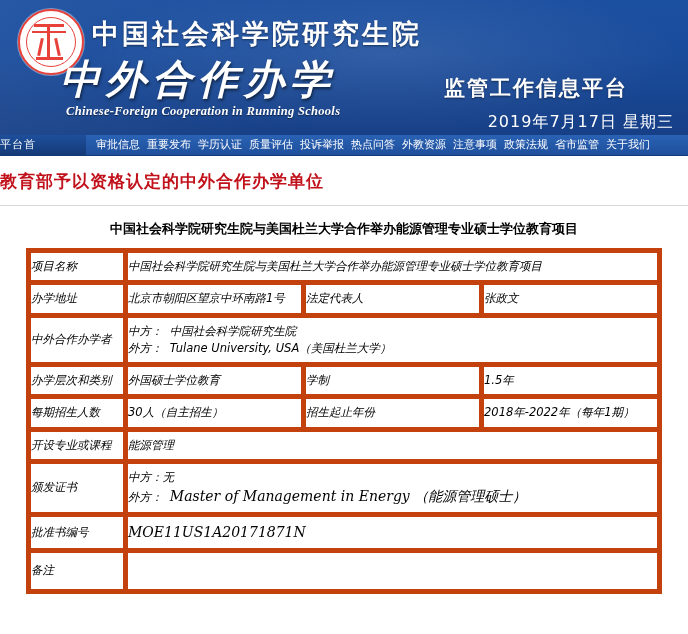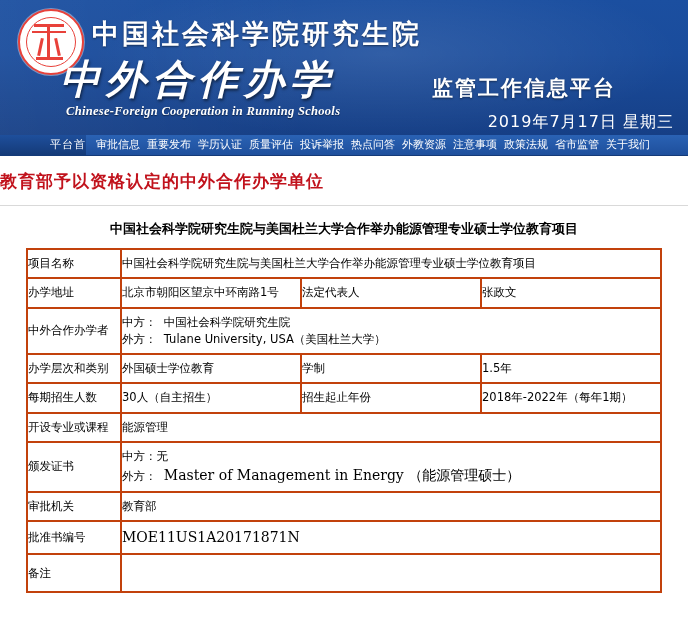--- a/index.html
+++ b/index.html
@@ -89,21 +89,21 @@
     font-size: 12.5px;
     font-style: italic;
     font-weight: bold;
     color: #ffffff;
     letter-spacing: 0.3px;
     font-family: "Liberation Serif", serif;
     text-shadow: 0 1px 1px rgba(0,0,0,0.5);
   }
   .subtitle {
     position: absolute;
-    left: 432px;
+    left: 444px;
     top: 74px;
     font-size: 21px;
     font-weight: bold;
     color: #ffffff;
     letter-spacing: 2px;
     text-shadow: 0 1px 2px rgba(0,0,0,0.45);
     font-family: "DejaVu Sans", "Liberation Sans", sans-serif;
   }
   .datebar {
     position: absolute;
@@ -125,21 +125,21 @@
   }
   .nav-home {
     position: absolute;
     left: 0; top: 0;
     width: 86px;
     height: 20px;
     background: linear-gradient(180deg, #1e4f9c 0%, #143a78 100%);
     color: #ffffff;
     font-size: 11px;
     line-height: 20px;
-    text-align: right;
+    text-align: left;
     letter-spacing: 1px;
     font-family: "DejaVu Sans", "Liberation Sans", sans-serif;
   }
   .nav-items {
     position: absolute;
     left: 96px;
     top: 0;
     height: 20px;
     display: flex;
     align-items: center;
@@ -183,25 +183,26 @@
     padding: 0 26px;
   }
   table.info {
     width: 636px;
     border-collapse: collapse;
     table-layout: fixed;
     font-size: 11.5px;
     font-family: "DejaVu Sans", "Liberation Sans", sans-serif;
   }
   table.info td {
-    border: 2px solid #c2410c;
+    border: 5px solid #c2410c;
     padding: 5px 0;
     vertical-align: middle;
     line-height: 1.5;
     color: #000;
+    font-style: italic;
   }
   td.lbl {
     width: 92px;
   }
   td.lbl2 {
     width: 84px;
   }
   .cert-line { white-space: nowrap; }
   .big-code {
     font-family: "DejaVu Serif", "Liberation Serif", serif;
@@ -304,24 +305,20 @@
     <tr>
       <td class="lbl">颁发证书</td>
       <td colspan="3">
         <div class="cert-line">中方：无</div>
         <div class="cert-line">
           <span>外方：</span>&nbsp;&nbsp;<span class="big-code">Master of Management in Energy （能源管理硕士）</span>
         </div>
       </td>
     </tr>
 
-    <tr>
-      <td class="lbl">审批机关</td>
-      <td colspan="3">教育部</td>
-    </tr>
 
     <tr>
       <td class="lbl">批准书编号</td>
       <td colspan="3" class="big-code">MOE11US1A20171871N</td>
     </tr>
 
 
     <tr class="empty-row">
       <td class="lbl">备注</td>
       <td colspan="3"></td>

